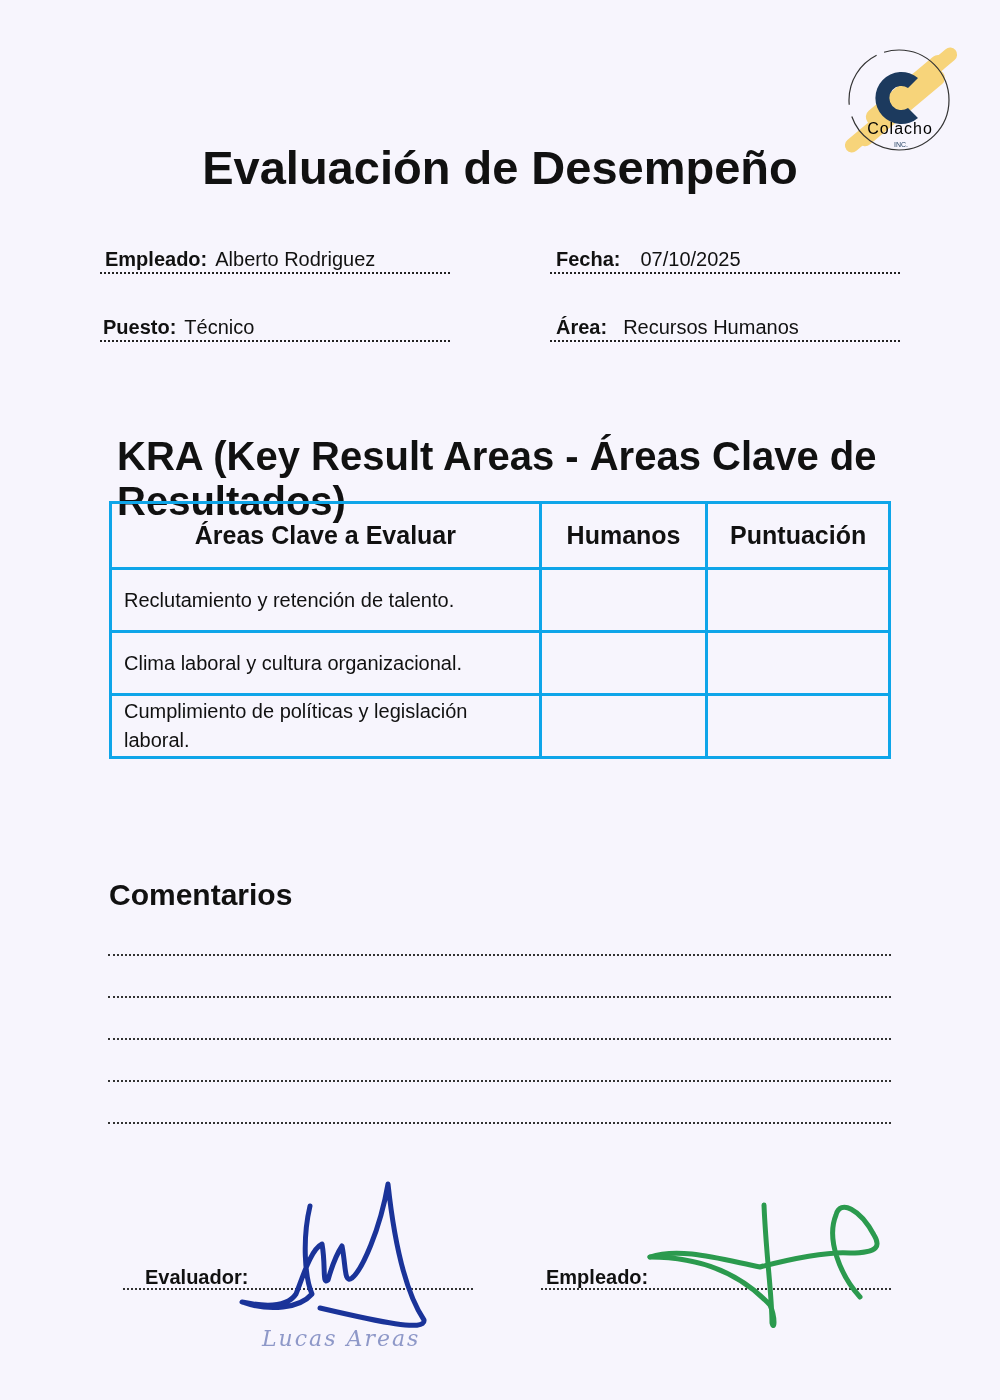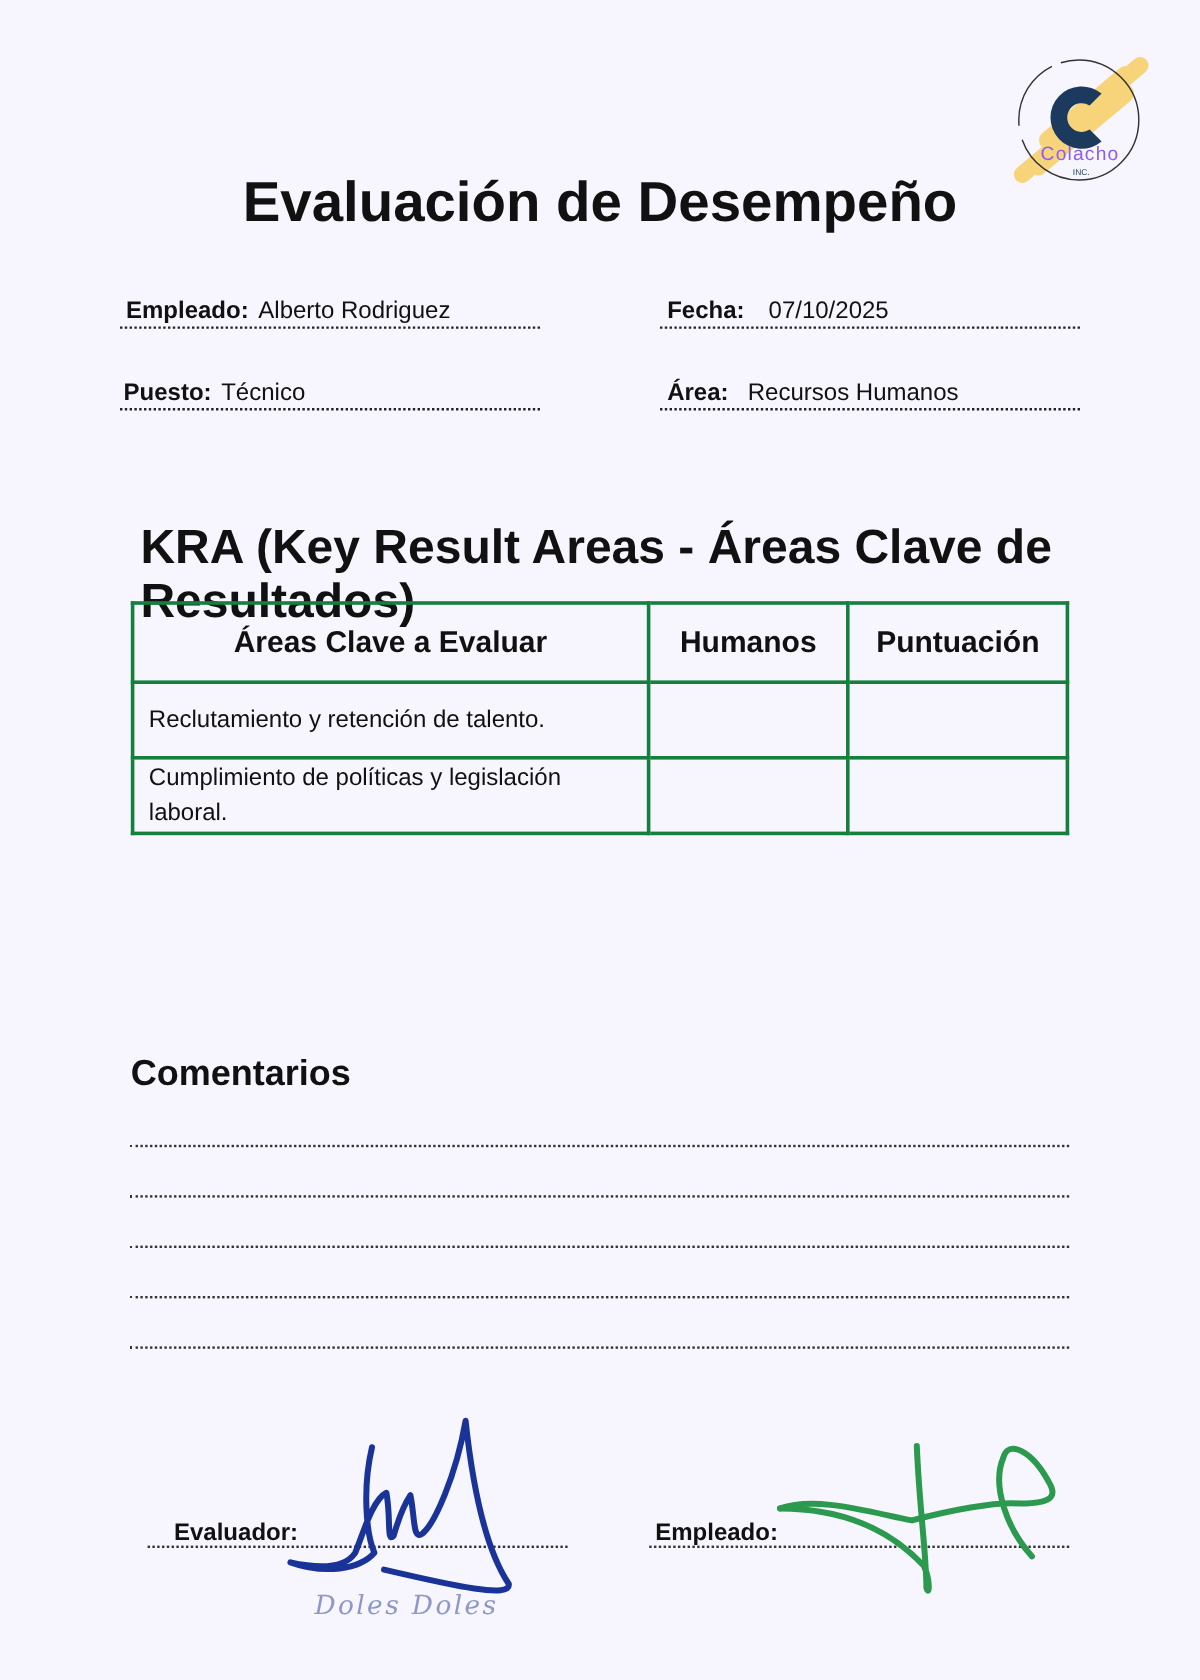--- a/index.html
+++ b/index.html
@@ -4,21 +4,21 @@
 <style>
   html, body { margin:0; padding:0; }
   body { width:1000px; height:1400px; background:#f7f5fd; position:relative; overflow:hidden;
          font-family:"Liberation Sans", sans-serif; color:#111; }
   .abs { position:absolute; }
   .title { left:0; width:1000px; top:140px; text-align:center; font-size:47px; font-weight:bold; letter-spacing:0px; }
   .field { height:34px; border-bottom:2px dotted #222; font-size:20px; display:flex; align-items:flex-end; padding-bottom:1px; box-sizing:border-box; }
   .field .lbl { font-weight:bold; margin-right:8px; }
   .kra-title { left:117px; top:434px; font-size:40px; font-weight:bold; }
   table.kra { position:absolute; left:109px; top:501px; width:782px; border-collapse:collapse; }
-  table.kra th, table.kra td { border:3px solid #15803d; }
+  table.kra th, table.kra td { border:3px solid #0ea5e9; }
   table.kra th { height:61px; font-size:25px; font-weight:bold; text-align:center; }
   table.kra td { height:60px; font-size:20px; padding:0 12px; vertical-align:middle; }
   .comentarios { left:109px; top:878px; font-size:30px; font-weight:bold; }
   .cline { left:108px; width:783px; border-bottom:2px dotted #333; height:0; }
   .sig-label { font-size:20px; font-weight:bold; }
   .sig-line { border-bottom:2px dotted #333; height:0; }
 </style>
 </head>
 <body>
 
@@ -26,21 +26,21 @@
   <svg width="130" height="116" viewBox="0 0 130 116">
     <g fill="#f7d47a">
       <rect x="10" y="58" width="110" height="16" rx="8" transform="rotate(-40 65 66)"></rect>
       <rect x="20" y="40" width="100" height="16" rx="8" transform="rotate(-40 70 48)"></rect>
       <rect x="0" y="72" width="90" height="14" rx="7" transform="rotate(-40 45 79)"></rect>
       <rect x="40" y="30" width="90" height="14" rx="7" transform="rotate(-40 85 37)"></rect>
     </g>
     <circle cx="63" cy="58" r="50" fill="none" stroke="#333" stroke-width="1.2" stroke-dasharray="140 12 60 8"></circle>
     <path d="M 82 36 A 26 26 0 1 0 82 76 L 72 66 A 12 12 0 1 1 72 46 Z" fill="#1c3a5e"></path>
   </svg>
-  <div class="abs" style="left:26px;top:78px;width:76px;text-align:center;font-size:16px;color:#8b5cf6;letter-spacing:1px;">Colacho</div>
+  <div class="abs" style="left:26px;top:78px;width:76px;text-align:center;font-size:16px;color:#000000;letter-spacing:1px;">Colacho</div>
   <div class="abs" style="left:50px;top:99px;width:30px;text-align:center;font-size:7px;color:#1c3a5e;">INC.</div>
 </div>
 
 <div class="abs title">Evaluación de Desempeño</div>
 
 <div class="abs field" style="left:100px;top:240px;width:350px;padding-left:5px;">
   <span class="lbl">Empleado:</span>
   <span>Alberto Rodriguez</span>
 </div>
 <div class="abs field" style="left:550px;top:240px;width:350px;padding-left:6px;">
@@ -71,39 +71,44 @@
       <th>Puntuación</th>
     </tr>
   </thead>
   <tbody>
     <tr>
       <td>Reclutamiento y retención de talento.</td>
       <td></td>
       <td></td>
     </tr>
     <tr>
+      <td>Clima laboral y cultura organizacional.</td>
+      <td></td>
+      <td></td>
+    </tr>
+    <tr>
       <td style="line-height:29px;">Cumplimiento de políticas y legislación laboral.</td>
       <td></td>
       <td></td>
     </tr>
   </tbody>
 </table>
 
 <div class="abs comentarios">Comentarios</div>
 <div class="abs cline" style="top:954px;"></div>
 <div class="abs cline" style="top:996px;"></div>
 <div class="abs cline" style="top:1038px;"></div>
 <div class="abs cline" style="top:1080px;"></div>
 <div class="abs cline" style="top:1122px;"></div>
 
 <div class="abs sig-label" style="left:129px;top:1266px;margin-left:16px;">Evaluador:</div>
 <div class="abs sig-line" style="left:123px;top:1288px;width:350px;"></div>
 <svg class="abs" style="left:230px;top:1170px;" width="210" height="160" viewBox="0 0 210 160">
   <path d="M 80 36 C 72 70 75 108 82 124 C 70 138 40 142 12 132 C 40 138 58 136 66 124 C 72 110 80 80 92 74 C 96 96 92 116 98 110 C 102 96 108 82 112 76 C 116 96 114 114 122 108 C 132 100 150 60 158 14 C 164 70 174 120 194 150 C 196 162 150 152 90 138" fill="none" stroke="#1a3399" stroke-width="5" stroke-linecap="round" stroke-linejoin="round"></path>
 </svg>
-<div class="abs" style="left:262px;top:1326px;font-family:'DejaVu Serif', serif;font-style:italic;font-size:22px;color:#8e98c8;letter-spacing:2px;">Doles Doles</div>
+<div class="abs" style="left:262px;top:1326px;font-family:'DejaVu Serif', serif;font-style:italic;font-size:22px;color:#8e98c8;letter-spacing:2px;">Lucas Areas</div>
 
 <div class="abs sig-label" style="left:546px;top:1266px;">Empleado:</div>
 <div class="abs sig-line" style="left:541px;top:1288px;width:350px;"></div>
 <svg class="abs" style="left:640px;top:1195px;" width="250" height="140" viewBox="0 0 250 140">
   <path d="M 10 62 C 40 52 80 64 120 72 C 150 64 190 56 210 58 C 240 58 240 50 234 40 C 220 14 200 4 196 20 C 186 44 200 80 220 102" fill="none" stroke="#2b9a4e" stroke-width="5" stroke-linecap="round" stroke-linejoin="round"></path>
   <path d="M 10 62 C 60 62 100 78 130 110 C 136 124 134 136 132 128 C 132 100 126 60 124 10" fill="none" stroke="#2b9a4e" stroke-width="5" stroke-linecap="round" stroke-linejoin="round"></path>
 </svg>
 
 </body></html>

